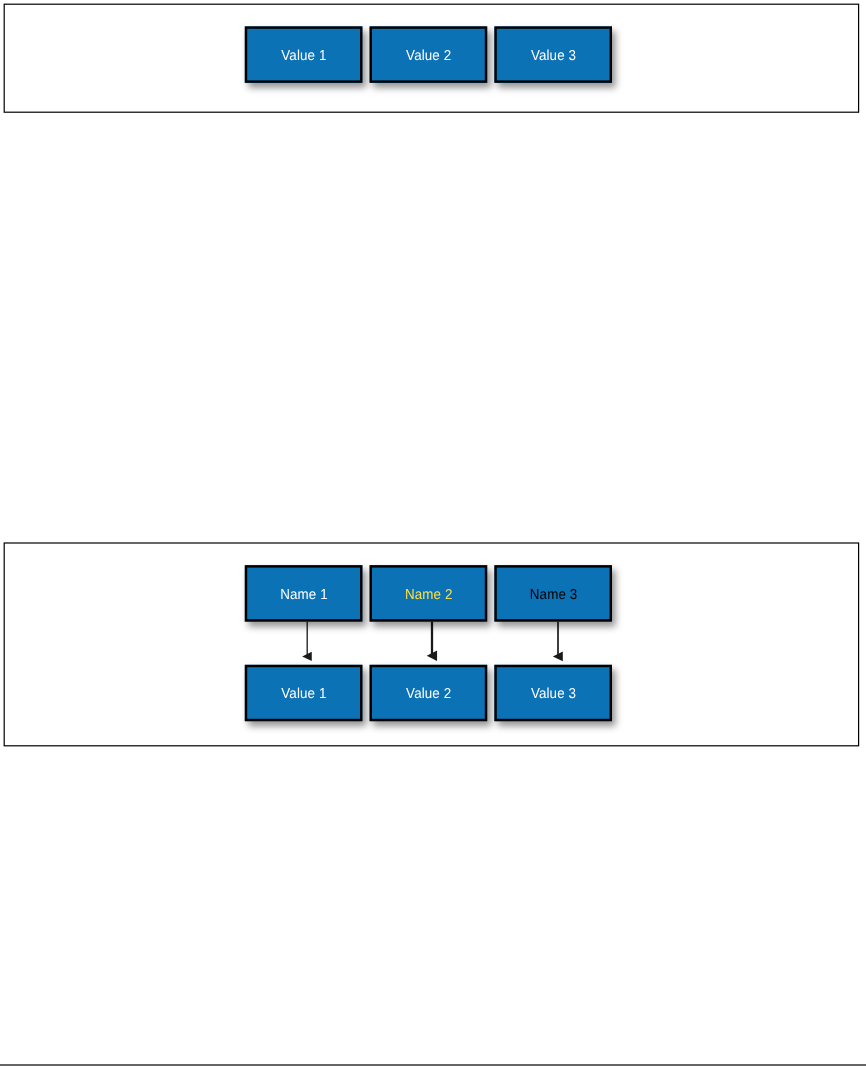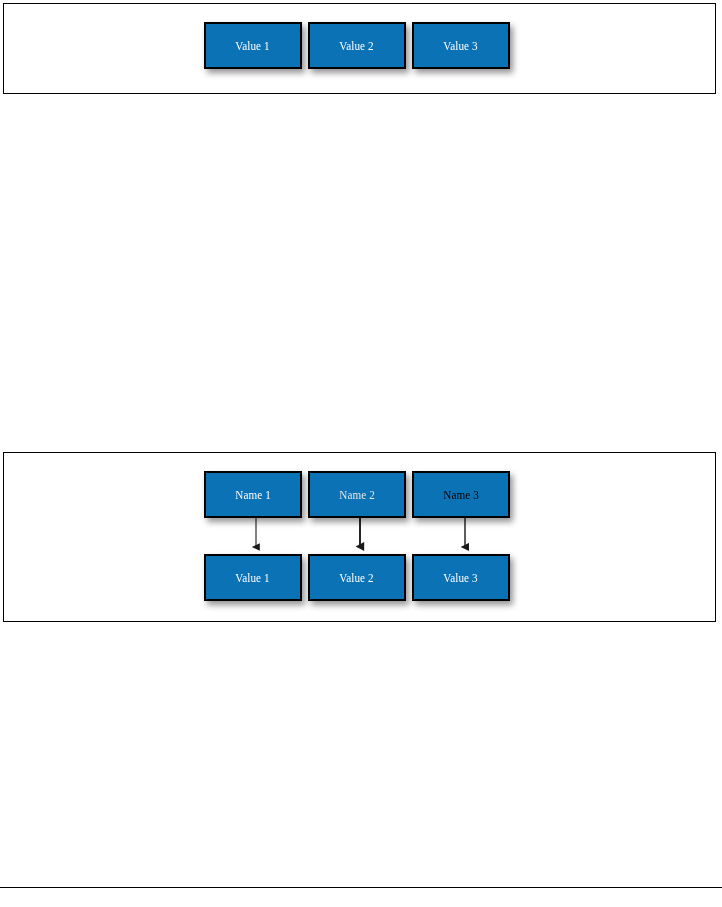--- a/index.html
+++ b/index.html
@@ -15,21 +15,20 @@
     overflow: hidden;
     font-family: "Liberation Sans", "DejaVu Sans", sans-serif;
     -webkit-font-smoothing: antialiased;
   }
 
   .page {
     position: absolute;
     inset: 0;
     width: 722px;
     height: 907px;
-    font-family: Liberation Serif, serif;
   }
 
   
   .figure-panel {
     position: absolute;
     box-sizing: border-box;
     border: 1.5px solid #000000;
     background: #ffffff;
   }
   #figure-panel-1 {
@@ -150,21 +149,21 @@
 
         <line id="arrow-name2-value2" x1="356" y1="65" x2="356" y2="93.5" stroke="#1a1a1a" stroke-width="1.9" marker-end="url(#arrowhead-2)"></line>
 
         <line id="arrow-name3-value3" x1="461" y1="65" x2="461" y2="94" stroke="#1a1a1a" stroke-width="1.4" marker-end="url(#arrowhead-3)"></line>
       </svg>
 
       <div class="node-row" id="row-names">
         <div class="node-box" style="background: rgb(11, 114, 181); border-color: rgb(0, 0, 0); color: rgb(255, 255, 255);">
           <span class="node-label">Name 1</span>
         </div>
-        <div class="node-box" style="background: rgb(11, 114, 181); border-color: rgb(0, 0, 0); color: #e5e5e5;">
+        <div class="node-box" style="background: rgb(11, 114, 181); border-color: rgb(0, 0, 0); color: #fde047;">
           <span class="node-label">Name 2</span>
         </div>
         <div class="node-box" style="background: rgb(11, 114, 181); border-color: rgb(0, 0, 0); color: #000000;">
           <span class="node-label">Name 3</span>
         </div>
       </div>
 
       <div class="node-row" id="row-values-bot">
         <div class="node-box" style="background: rgb(11, 114, 181); border-color: rgb(0, 0, 0); color: rgb(255, 255, 255);">
           <span class="node-label">Value 1</span>

